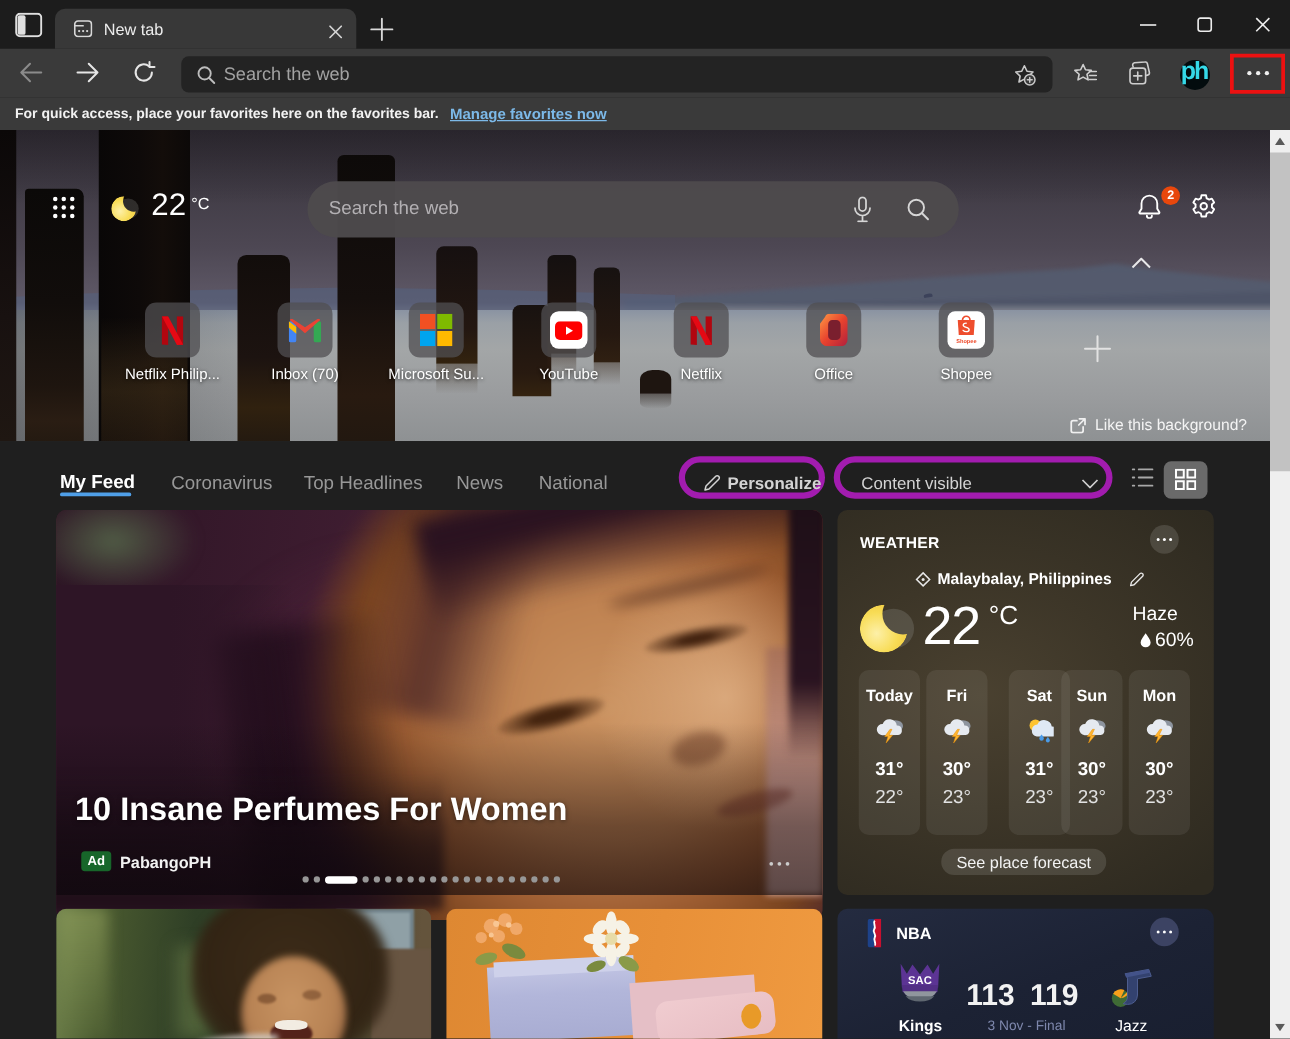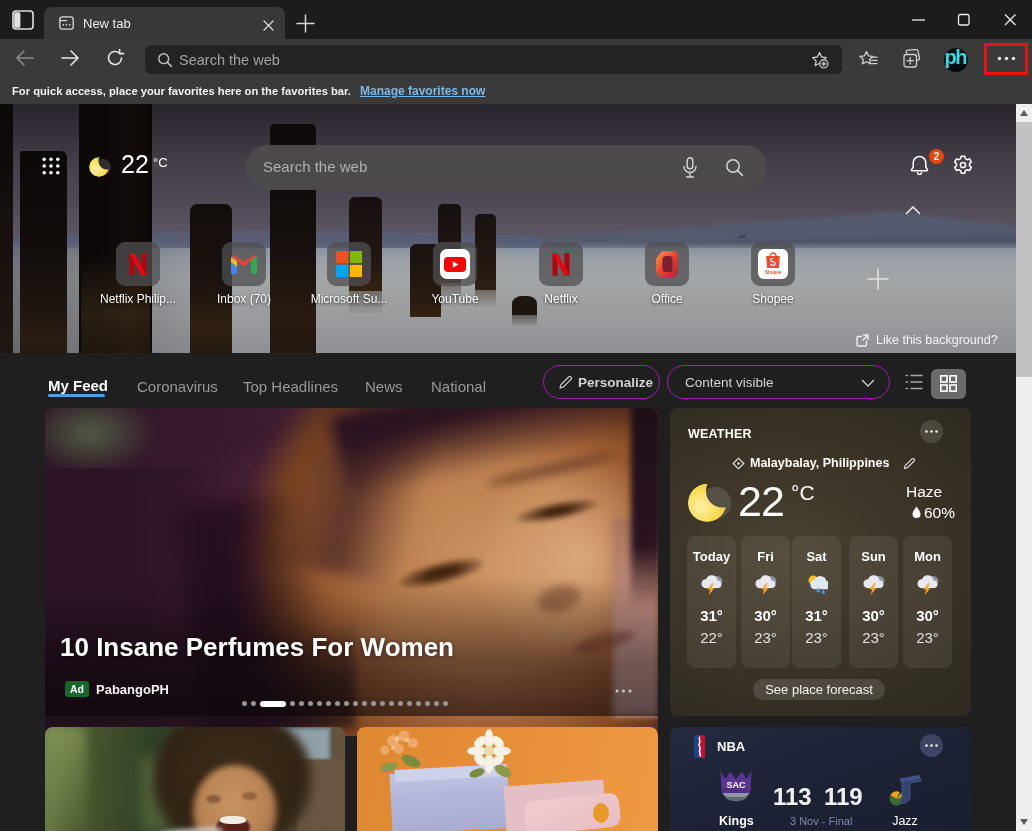--- a/index.html
+++ b/index.html
@@ -4,21 +4,21 @@
 <style>
   * { margin:0; padding:0; box-sizing:border-box; }
   html,body { width:1032px; height:831px; overflow:hidden; background:#1f1f1f;
     font-family:"Liberation Sans", sans-serif; }
   .abs { position:absolute; }
   body { position:relative; }
   svg { display:block; }
   .tile { top:138px; width:44px; height:44px; border-radius:9px; background:rgba(80,79,81,0.75); }
   .lbl { top:188px; text-align:center; text-shadow:0 1px 3px rgba(0,0,0,0.8); white-space:nowrap; }
   .navtab { position:absolute; top:25px; font-size:15px; color:#989898; }
-  .pill { position:absolute; top:12px; height:34px; border:1px solid #a21caf; border-radius:17px; color:#d3d3d3; font-size:13.5px; }
+  .pill { position:absolute; top:12px; height:34px; border:5px solid #a21caf; border-radius:17px; color:#d3d3d3; font-size:13.5px; }
   .daycol { position:absolute; top:128px; width:49px; height:132px; border-radius:8px; background:rgba(255,255,255,0.07); text-align:center; color:#fff; }
   .dname { margin-top:13px; font-size:13px; font-weight:bold; }
   .dhi { font-size:15px; font-weight:bold; margin-top:12px; }
   .dlo { font-size:15px; color:#e2e2e2; margin-top:5px; }
   .dt { display:block; width:5px; height:5px; border-radius:50%; background:#979797; }
 </style>
 </head>
 <body>
 
 <div class="abs" style="left:0;top:0;width:1032px;height:39px;background:#1c1c1c;">
@@ -440,21 +440,21 @@
           <div class="dlo">22°</div>
       </div>
       <div class="daycol" style="left:71px;">
         <div class="dname">Fri</div>
         <svg style="margin:10px auto 0;" width="22" height="21" viewBox="0 0 21 20">
             <use href="#storm"></use>
           </svg>
         <div class="dhi">30°</div>
           <div class="dlo">23°</div>
       </div>
-      <div class="daycol" style="left:122px;">
+      <div class="daycol" style="left:137px;">
         <div class="dname">Sat</div>
         <svg style="margin:10px auto 0;" width="22" height="21" viewBox="0 0 21 20">
             <use href="#sunrain"></use>
           </svg>
         <div class="dhi">31°</div>
           <div class="dlo">23°</div>
       </div>
       <div class="daycol" style="left:179px;">
         <div class="dname">Sun</div>
         <svg style="margin:10px auto 0;" width="22" height="21" viewBox="0 0 21 20">

